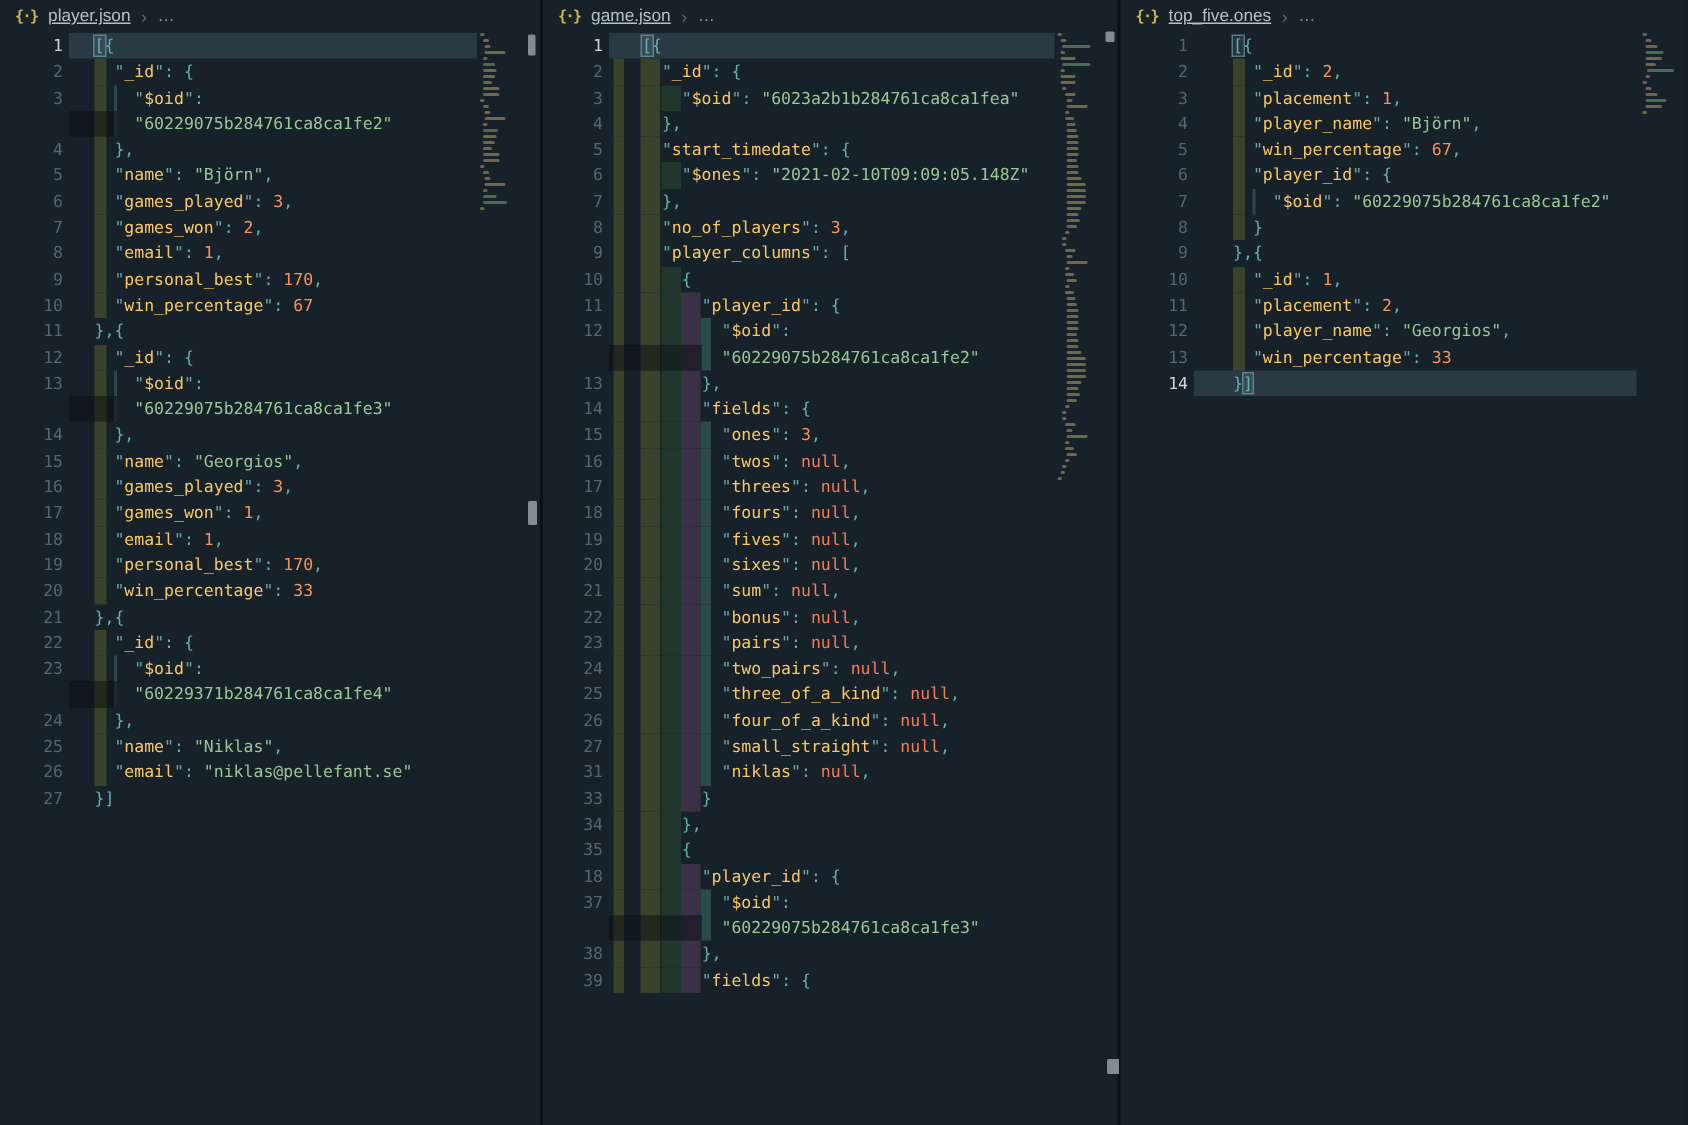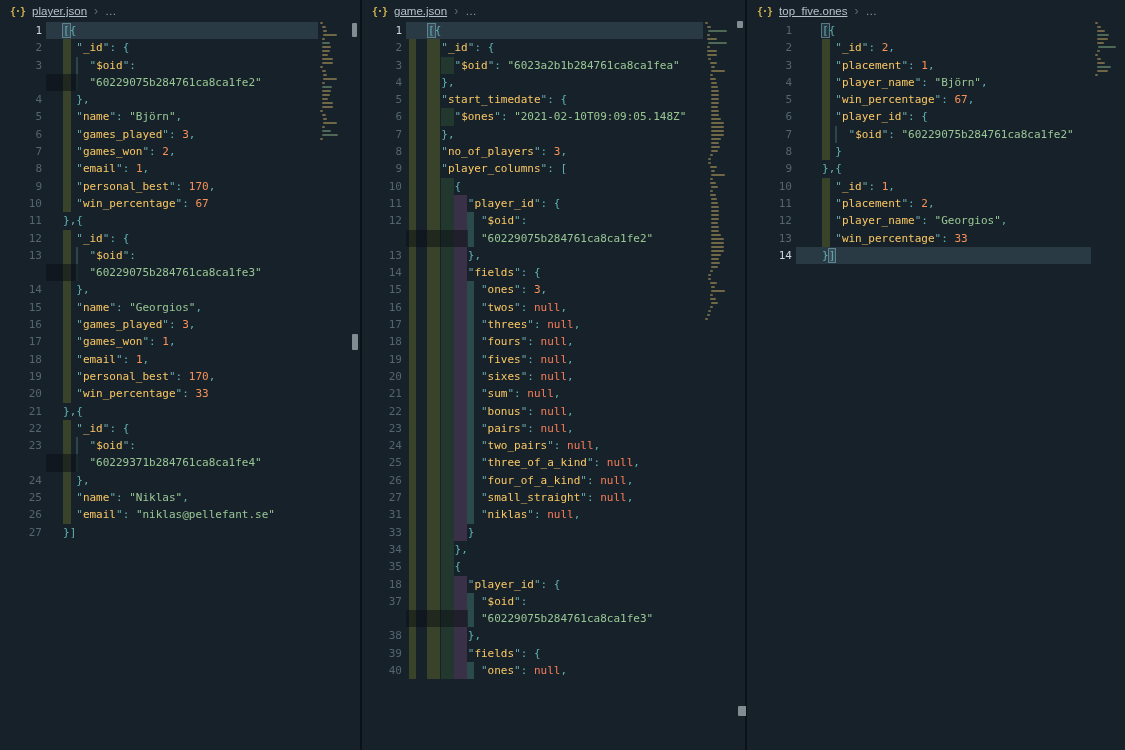--- a/index.html
+++ b/index.html
@@ -540,29 +540,20 @@
           <span class="src">      <span class="p">}</span><span class="p">,</span></span>
         </div>
         <div class="row">
           <div class="band c-ol" style="left: 47px; width: 7px;"></div>
           <div class="band c-ol" style="left: 65px; width: 13px;"></div>
           <div class="band c-gr" style="left: 79px; width: 13px;"></div>
           <div class="band c-pu" style="left: 92px; width: 13px;"></div>
           <span class="ln">39</span>
           <span class="src">      <span class="kq">"</span><span class="k">fields</span><span class="kq">"</span><span class="p">:</span> <span class="p">{</span></span>
         </div>
-        <div class="row">
-          <div class="band c-ol" style="left: 47px; width: 7px;"></div>
-          <div class="band c-ol" style="left: 65px; width: 13px;"></div>
-          <div class="band c-gr" style="left: 79px; width: 13px;"></div>
-          <div class="band c-pu" style="left: 92px; width: 13px;"></div>
-          <div class="band c-te" style="left: 105px; width: 7px;"></div>
-          <span class="ln">40</span>
-          <span class="src">        <span class="kq">"</span><span class="k">ones</span><span class="kq">"</span><span class="p">:</span> <span class="u">null</span><span class="p">,</span></span>
-        </div>
       </div>
     <div class="minimap">
         <div class="mrow" style="margin-left: 0px; width: 3px; background: rgba(200, 174, 96, 0.5);"></div>
         <div class="mrow" style="margin-left: 1.5px; width: 4.4px; background: rgba(200, 174, 96, 0.5);"></div>
         <div class="mrow" style="margin-left: 3px; width: 18.7px; background: rgba(150, 190, 140, 0.45);"></div>
         <div class="mrow" style="margin-left: 1.5px; width: 3px; background: rgba(200, 174, 96, 0.5);"></div>
         <div class="mrow" style="margin-left: 1.5px; width: 10.45px; background: rgba(200, 174, 96, 0.5);"></div>
         <div class="mrow" style="margin-left: 3px; width: 19.25px; background: rgba(150, 190, 140, 0.45);"></div>
         <div class="mrow" style="margin-left: 1.5px; width: 3px; background: rgba(200, 174, 96, 0.5);"></div>
         <div class="mrow" style="margin-left: 1.5px; width: 10.45px; background: rgba(200, 174, 96, 0.5);"></div>

